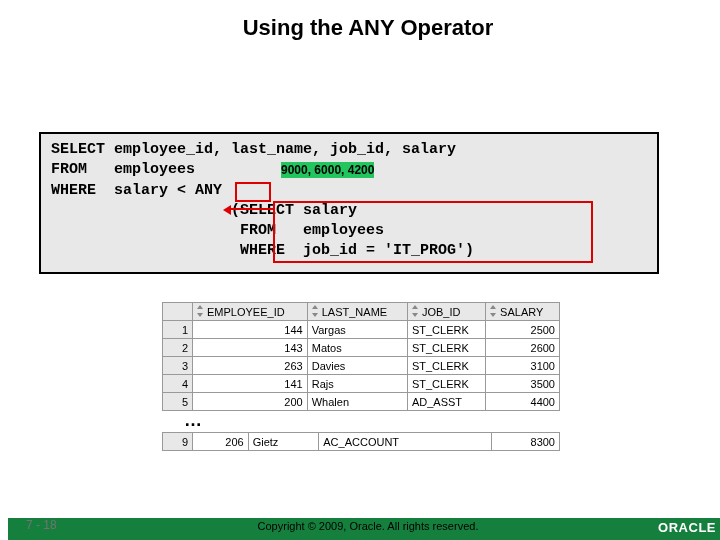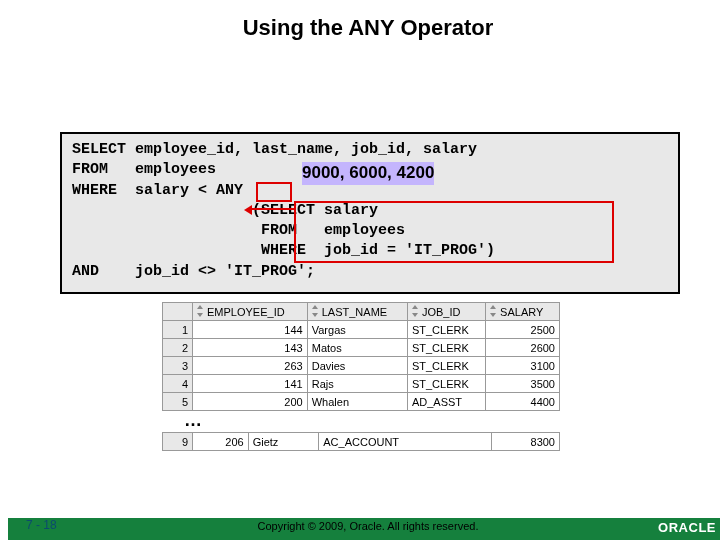--- a/index.html
+++ b/index.html
@@ -1,65 +1,64 @@
 <!DOCTYPE html>
 <html><head>
 <meta charset="utf-8">
 <style>
   * { box-sizing: border-box; margin: 0; padding: 0; }
   html, body { width: 720px; height: 540px; background: #fff; font-family: Arial, sans-serif; overflow: hidden; }
   .slide { width: 720px; height: 540px; position: relative; background: #fff; margin-left: 8px; }
   .title { text-align: center; font-weight: bold; font-size: 22px; line-height: 1.25; padding-top: 14px; color: #000; }
   .codebox {
-    position: absolute; left: 52px; top: 132px; width: 620px;
+    position: absolute; left: 31px; top: 132px; width: 620px;
     border: 2px solid #000; background: #e8e8e8;
     font-family: "Courier New", monospace; font-size: 15px; font-weight: bold;
     padding: 6px 10px 10px 10px; line-height: 1.35;
   }
   .codebox .row { white-space: pre; position: relative; }
-  .ann { position:absolute; font-family: Arial, sans-serif; font-size:17px; font-weight:bold; color:#000; background:#c4b5fd; }
+  .ann { position:absolute; font-family: Arial, sans-serif; font-size:12px; font-weight:bold; color:#000; background:#22c55e; }
   .redbox1 { position:absolute; border:2px solid #d00; left:194px; top:48px; width:36px; height:20px; }
   .redbox2 { position:absolute; border:2px solid #d00; left:232px; top:67px; width:320px; height:62px; }
   .redarrow { position:absolute; left:188px; top:74px; width:44px; height:0; border-top:2px solid #d00; }
   .redarrow::before { content:""; position:absolute; left:-6px; top:-5px; width:0; height:0; border-right:8px solid #d00; border-top:5px solid transparent; border-bottom:5px solid transparent; }
 
   .results { position:absolute; left:154px; top:302px; width:398px; }
   .tbl { border-collapse: collapse; width:100%; font-size:11px; background:#fff; }
   .tbl th, .tbl td { border:1px solid #999; padding:2px 4px; height:18px; }
   .tbl th { background:#e8e8e8; font-weight:normal; position:relative; text-align:left; padding-left:14px; }
   .tbl td.rownum { background:#e8e8e8; text-align:right; width:30px; }
   .tbl td.num { text-align:right; }
   .sorticon { position:absolute; left:2px; top:2px; width:10px; height:12px; }
   .sorticon::before { content:""; position:absolute; left:2px; top:0; width:0; height:0; border-left:3px solid transparent; border-right:3px solid transparent; border-bottom:4px solid #888; }
   .sorticon::after { content:""; position:absolute; left:2px; bottom:0; width:0; height:0; border-left:3px solid transparent; border-right:3px solid transparent; border-top:4px solid #888; }
   .dots { position:absolute; left:176px; top:410px; font-size:18px; font-weight:bold; }
   .results2 { position:absolute; left:154px; top:432px; width:398px; }
 
   .footer { position:absolute; left:0; bottom:0; width:720px; }
   .redbar { width:720px; height:22px; background:#15803d; position:relative; }
   .oracle { position:absolute; right:12px; top:2px; color:#fff; font-weight:bold; font-size:13px; letter-spacing:0.5px; font-family: Arial, sans-serif; }
-  .pgnum { position:absolute; left:18px; bottom:8px; font-size:12px; color:#0c4a6e; }
+  .pgnum { position:absolute; left:18px; bottom:8px; font-size:12px; color:#737373; }
   .copy { position:absolute; width:720px; text-align:center; bottom:8px; font-size:11px; color:#000; }
 </style>
 </head>
 <body>
 
 <div class="slide">
   <div class="title">
     <span>Using the ANY Operator</span><br>
   </div>
 
   <div class="codebox">
     <div class="row">SELECT employee_id, last_name, job_id, salary</div>
     <div class="row">FROM   employees</div>
     <div class="row">WHERE  salary &lt; ANY</div>
     <div class="row">                    (SELECT salary</div>
     <div class="row">                     FROM   employees</div>
     <div class="row">                     WHERE  job_id = 'IT_PROG')</div>
-    <div class="row">AND    job_id &lt;&gt; 'IT_PROG';</div>
     <div class="ann" style="left:240px; top:28px;">9000, 6000, 4200</div>
     <div class="redbox1"></div>
     <div class="redbox2"></div>
     <div class="redarrow"></div>
   </div>
 
   <div class="results">
     <table class="tbl">
       <tbody>
           <tr>

